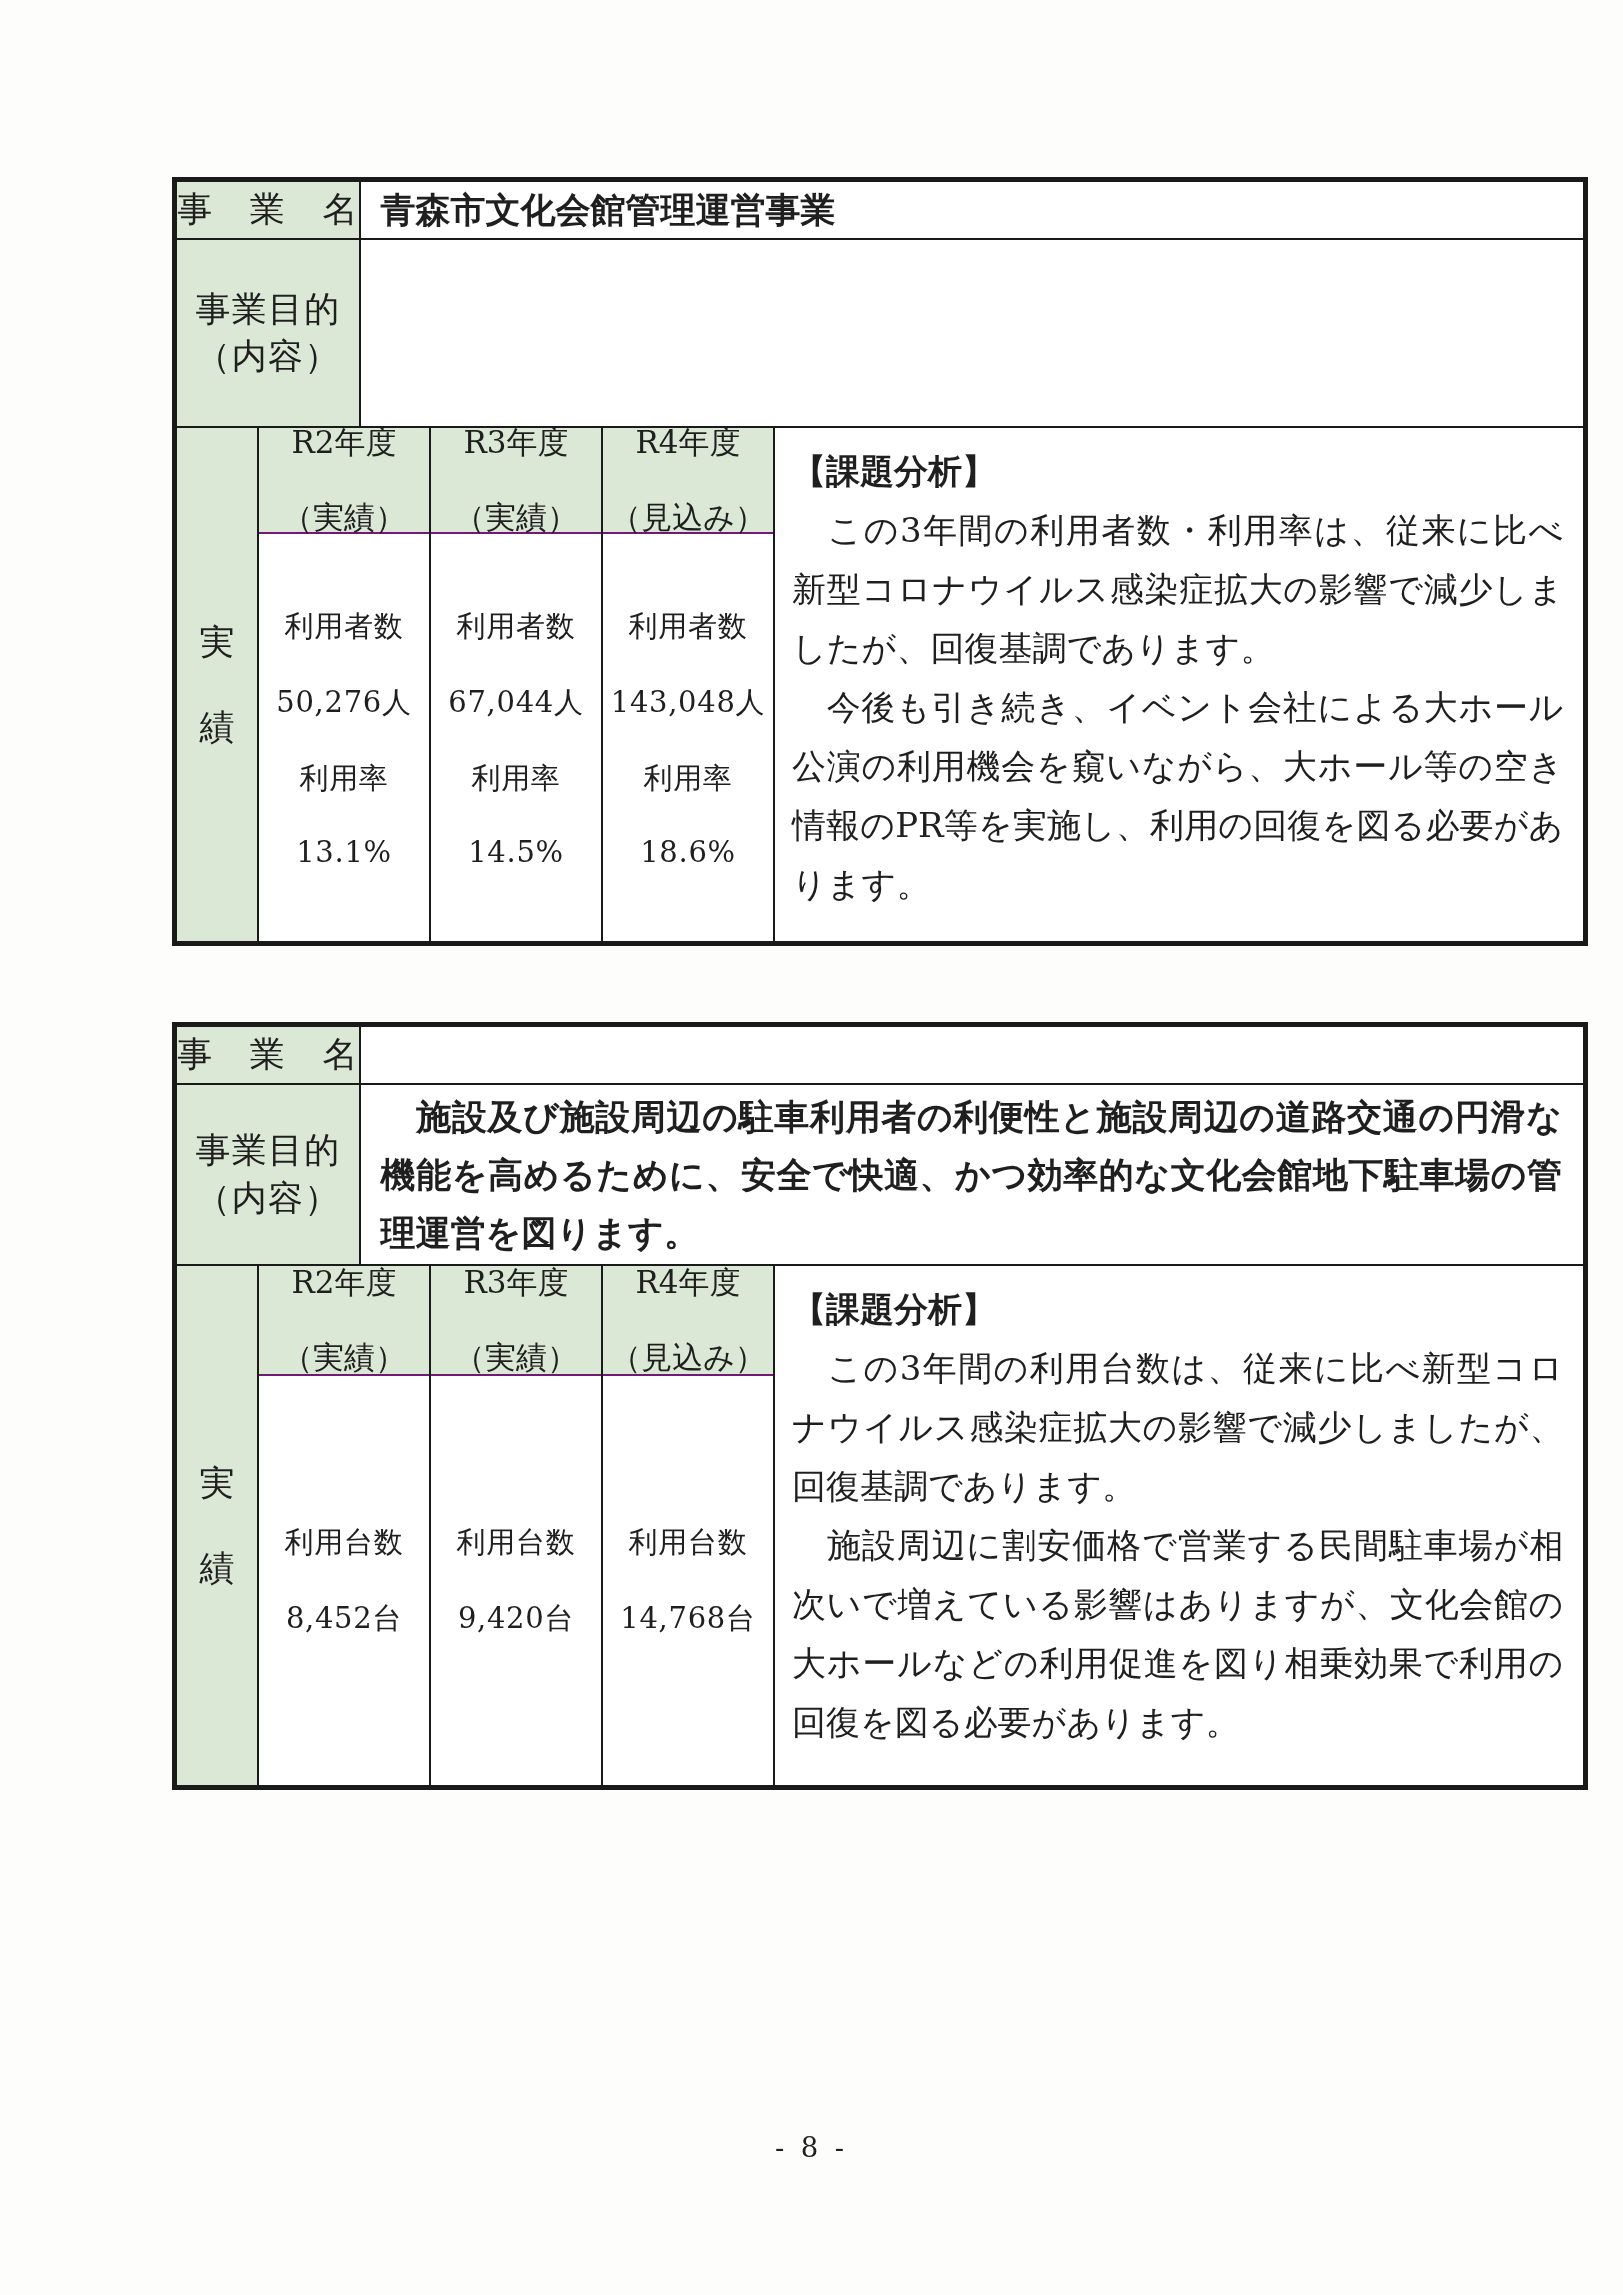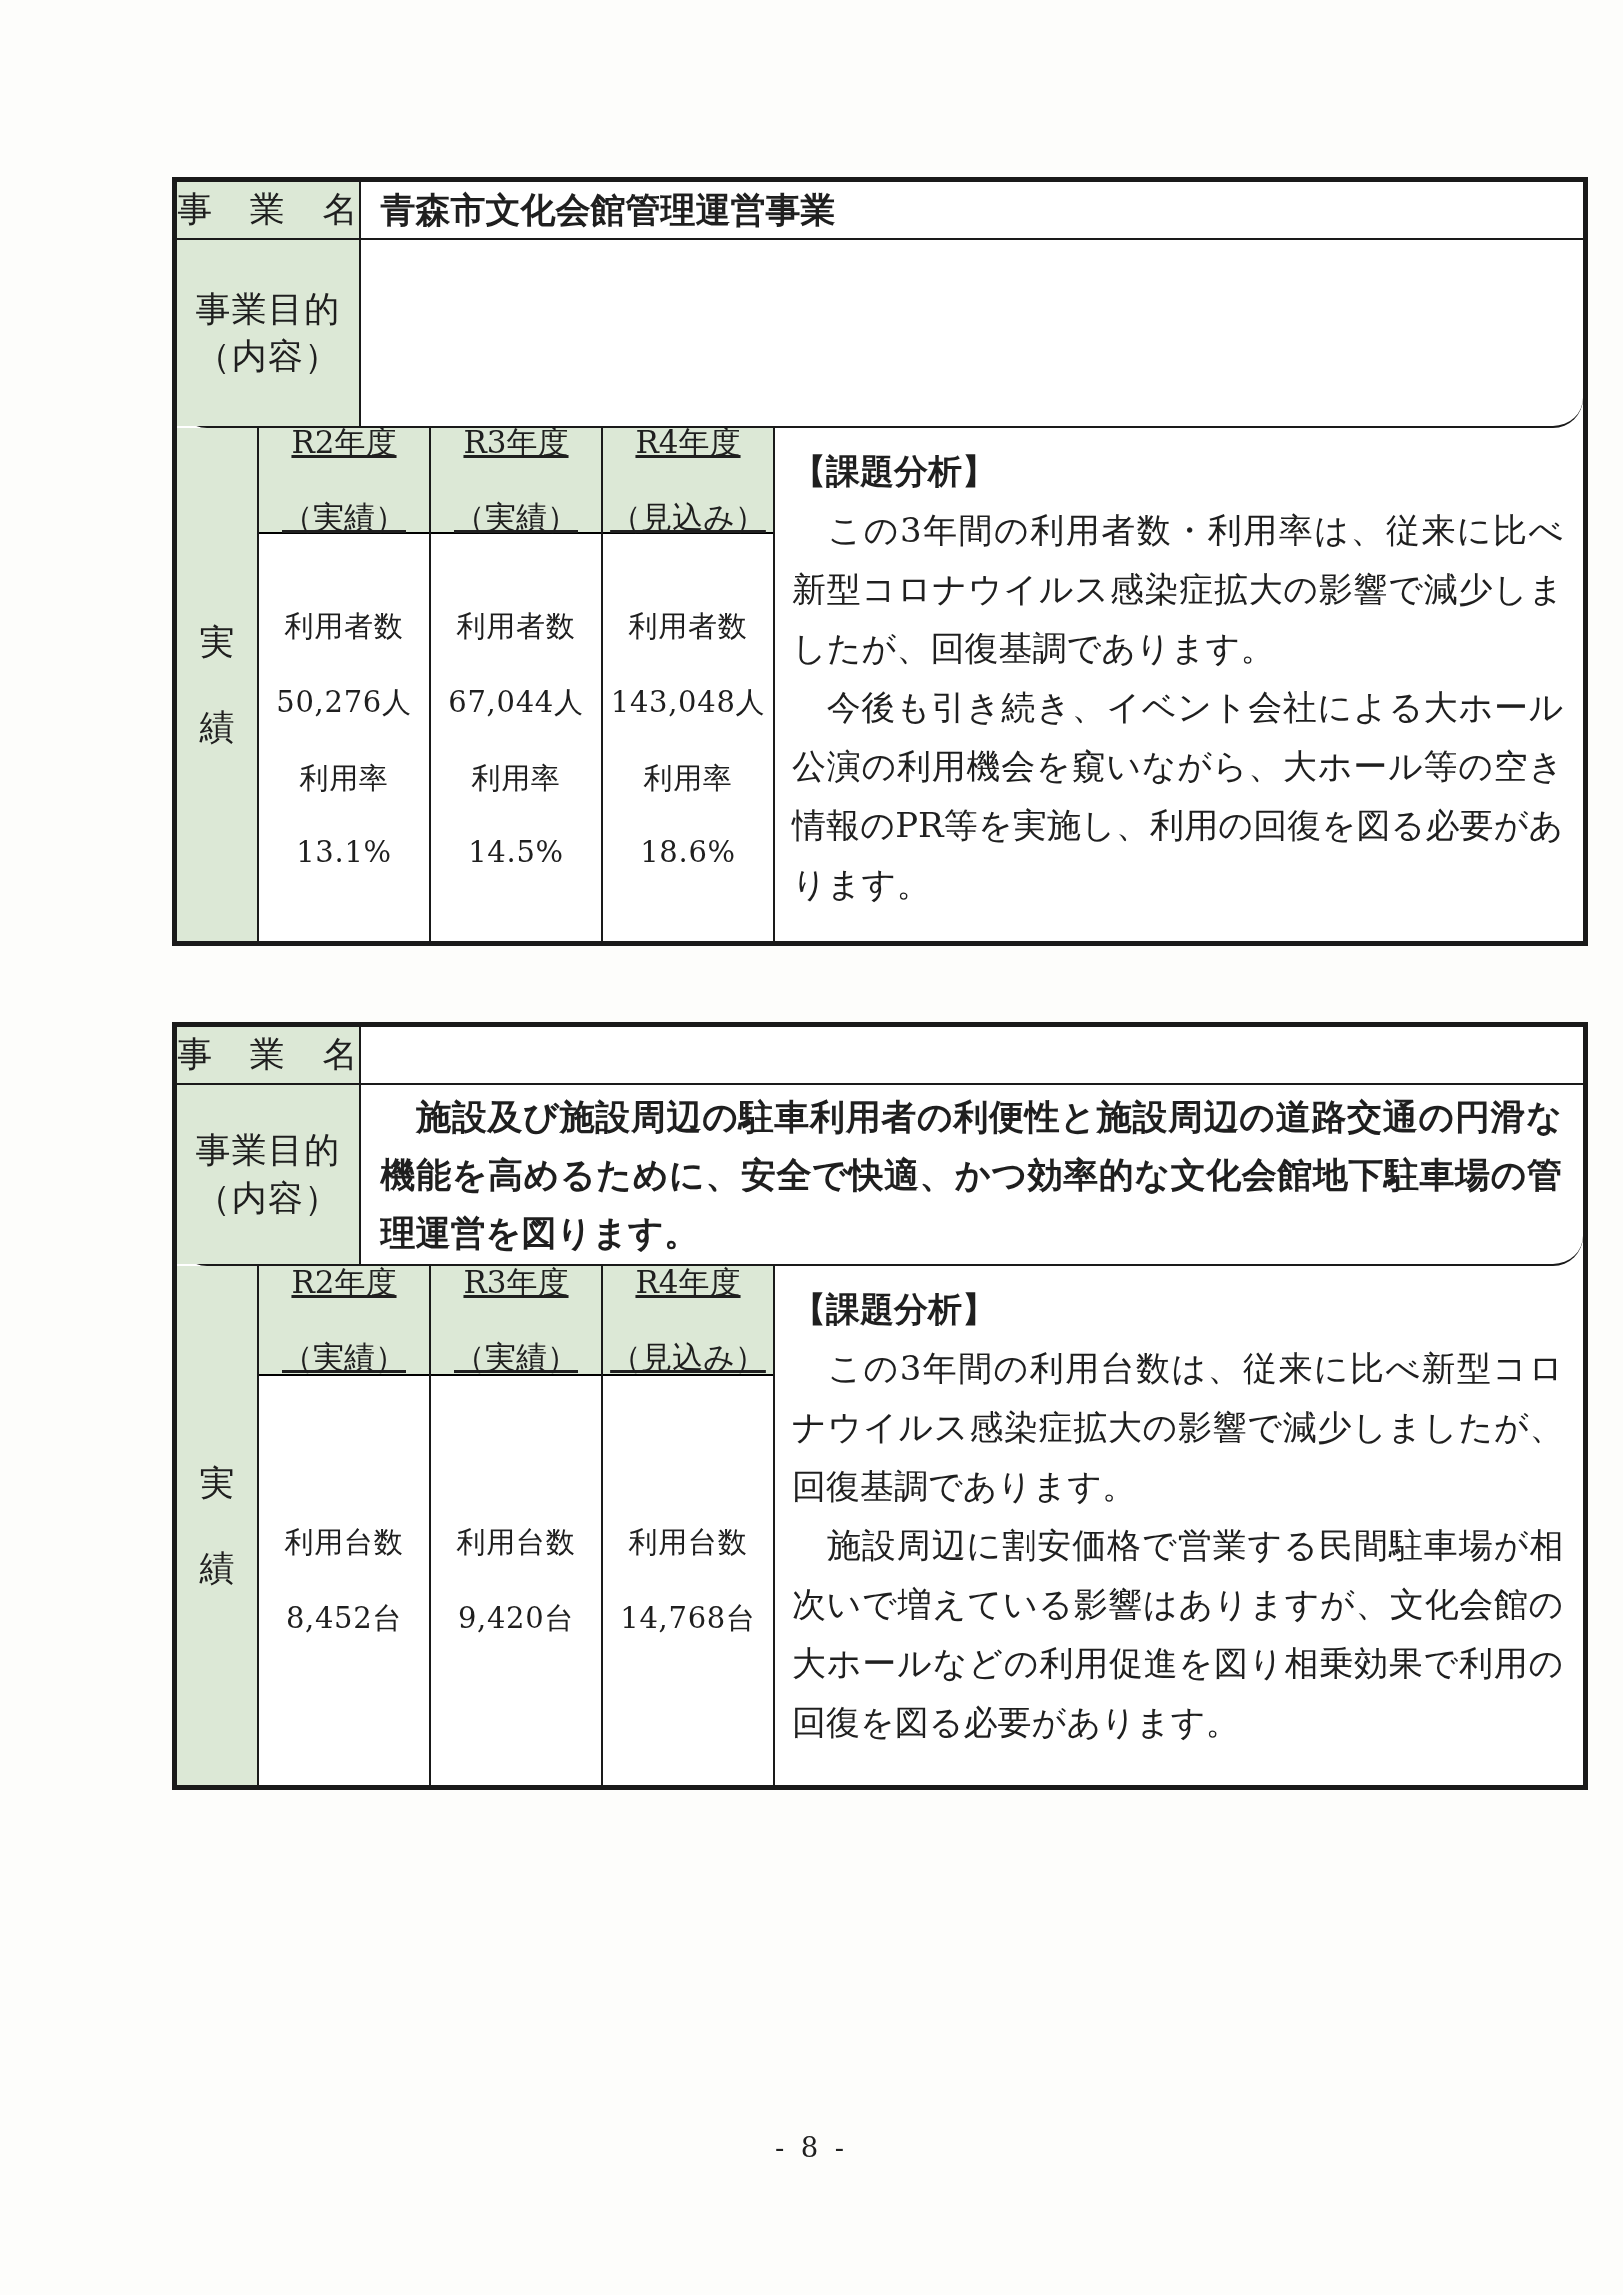--- a/index.html
+++ b/index.html
@@ -18,21 +18,21 @@
     left:172px;
     width:1416px;
     border:5.2px solid #1a1a1a;
     background:#fff;
   }
   .t1 { top:177px; }
   .t2 { top:1022px; }
   .row { display:flex; border-bottom:2px solid #1a1a1a; }
   .row:last-child { border-bottom:none; }
   .row-name { height:58px; }
-  .row-purpose { height:188px;border-radius:30px; }
+  .row-purpose { height:188px; }
   .t2 .row-purpose { height:181px; }
   .row-results { height:513px; }
   .t2 .row-results { height:519px; }
 
   .label-cell {
     width:184px;
     background:#dce8d6;
     border-right:2px solid #1a1a1a;
     display:flex; flex-direction:column;
     align-items:center; justify-content:center;
@@ -62,26 +62,25 @@
     font-size:35px;
   }
   .year-col {
     width:172px; flex-shrink:0;
     border-right:2px solid #1a1a1a;
     display:flex; flex-direction:column;
   }
   .year-head {
     height:106px;
     background:#dce8d6;
-    border-bottom:2px solid #000000;
+    border-bottom:2px solid #701a75;
     display:flex; flex-direction:column;
     align-items:center; justify-content:center;
     gap:33px;
     font-size:31px;
-    text-decoration:underline;
   }
   .t2 .year-head { height:110px; }
   .year-data {
     flex:1;
     background:#fff;
     display:flex; flex-direction:column;
     align-items:center; justify-content:center;
     gap:36px;
     font-size:29px;
     letter-spacing:0.7px;

